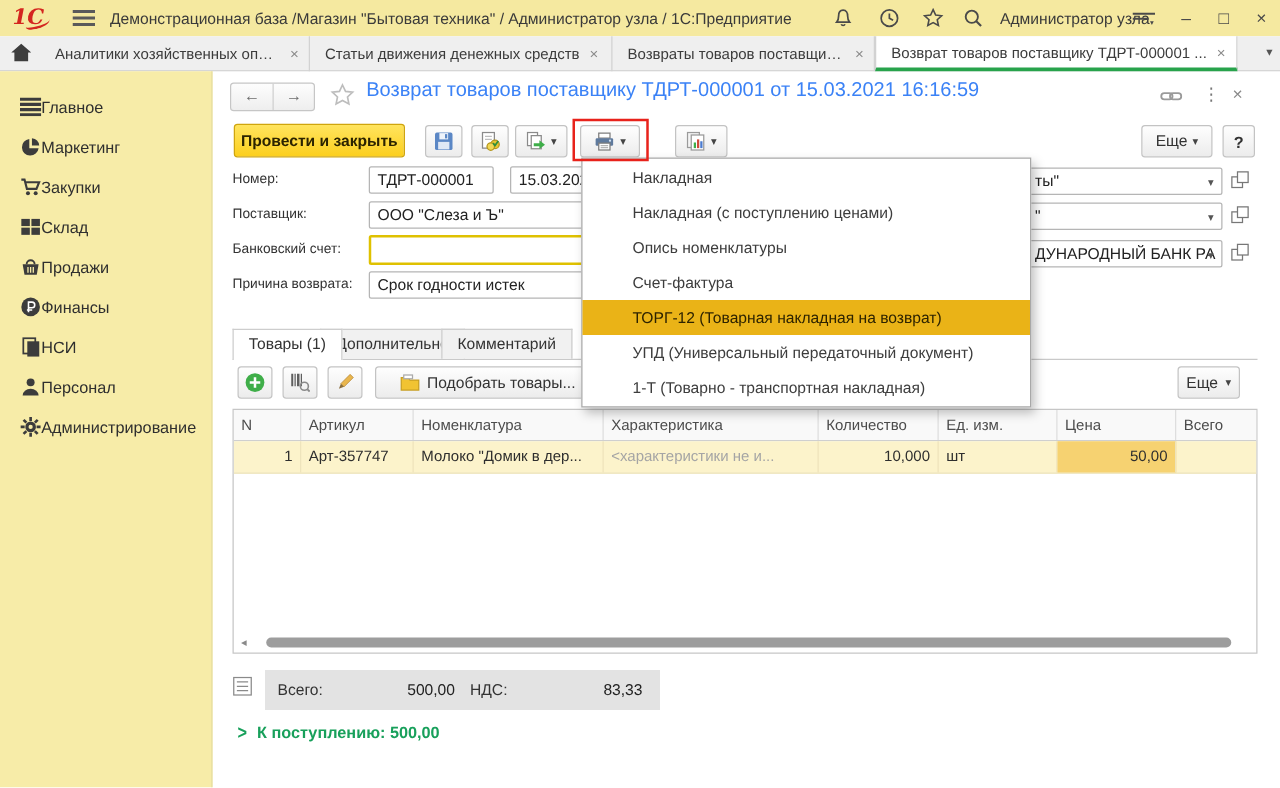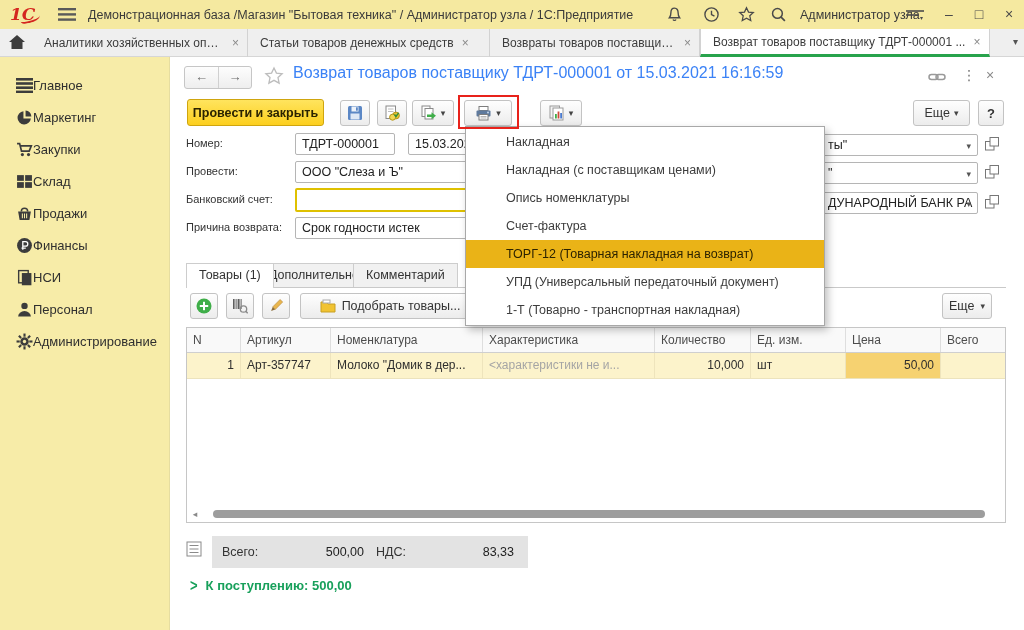--- a/index.html
+++ b/index.html
@@ -167,21 +167,21 @@
   <div class="home-btn">
     <svg width="18" height="16">
         <path d="M9 1 L17 8 L14.5 8 L14.5 15 L3.5 15 L3.5 8 L1 8 Z" fill="#3d3d3d"></path>
       </svg>
   </div>
   <div class="tab" style="left:32px;width:216px">
     <span class="lbl">Аналитики хозяйственных операций</span>
     <span class="x">×</span>
   </div>
   <div class="tab" style="left:248px;width:242px">
-    <span class="lbl">Статьи товаров денежных средств</span>
+    <span class="lbl">Статьи движения денежных средств</span>
     <span class="x">×</span>
   </div>
   <div class="tab" style="left:490px;width:210px">
     <span class="lbl">Возвраты товаров поставщикам</span>
     <span class="x">×</span>
   </div>
   <div class="tab active" style="left:700px;width:290px">
     <span class="lbl">Возврат товаров поставщику ТДРТ-000001 ...</span>
     <span class="x">×</span>
   </div>
@@ -357,21 +357,21 @@
   <span>Еще</span>
   <span class="caret">▾</span>
 </div>
 <div class="tbtn qmark" style="left:978px;width:26px">?</div>
 
 <div class="flabel" style="top:137px">Номер:</div>
 <div class="finput" style="left:295px;top:133px;width:100px">ТДРТ-000001</div>
 <div class="flabel" style="left:408px;top:137px">от:</div>
 <div class="finput" style="left:408px;top:133px;width:150px">15.03.2021 16:16:59</div>
 
-<div class="flabel" style="top:165px">Провести:</div>
+<div class="flabel" style="top:165px">Поставщик:</div>
 <div class="finput" style="left:295px;top:161px;width:262px">ООО "Слеза и Ъ"</div>
 
 <div class="flabel" style="top:193px">Банковский счет:</div>
 <div class="finput required" style="left:295px;top:188px;width:262px;height:24px"></div>
 
 <div class="flabel" style="top:221px">Причина возврата:</div>
 <div class="finput" style="left:295px;top:217px;width:262px">Срок годности истек</div>
 
 <div class="rfield" style="top:134px">
   <span class="txt">ты"</span>
@@ -399,21 +399,21 @@
 </div>
 <div class="open-ico" style="top:194px">
   <svg width="16" height="16">
       <rect x="1.5" y="5.5" width="8.5" height="8.5" fill="#fff" stroke="#777"></rect>
       <rect x="6" y="1.5" width="8.5" height="8.5" fill="#fff" stroke="#777"></rect>
     </svg>
 </div>
 
 <div class="abs print-menu">
   <div class="menu-item">Накладная</div>
-  <div class="menu-item">Накладная (с поставщикам ценами)</div>
+  <div class="menu-item">Накладная (с поступлению ценами)</div>
   <div class="menu-item">Опись номенклатуры</div>
   <div class="menu-item">Счет-фактура</div>
   <div class="menu-item hl">ТОРГ-12 (Товарная накладная на возврат)</div>
   <div class="menu-item">УПД (Универсальный передаточный документ)</div>
   <div class="menu-item">1-Т (Товарно - транспортная накладная)</div>
 </div>
 
 <div class="abs ctabs-underline"></div>
 <div class="ctab active" style="left:186px">Товары (1)</div>
 <div class="ctab" style="left:256px">Дополнительно</div>

